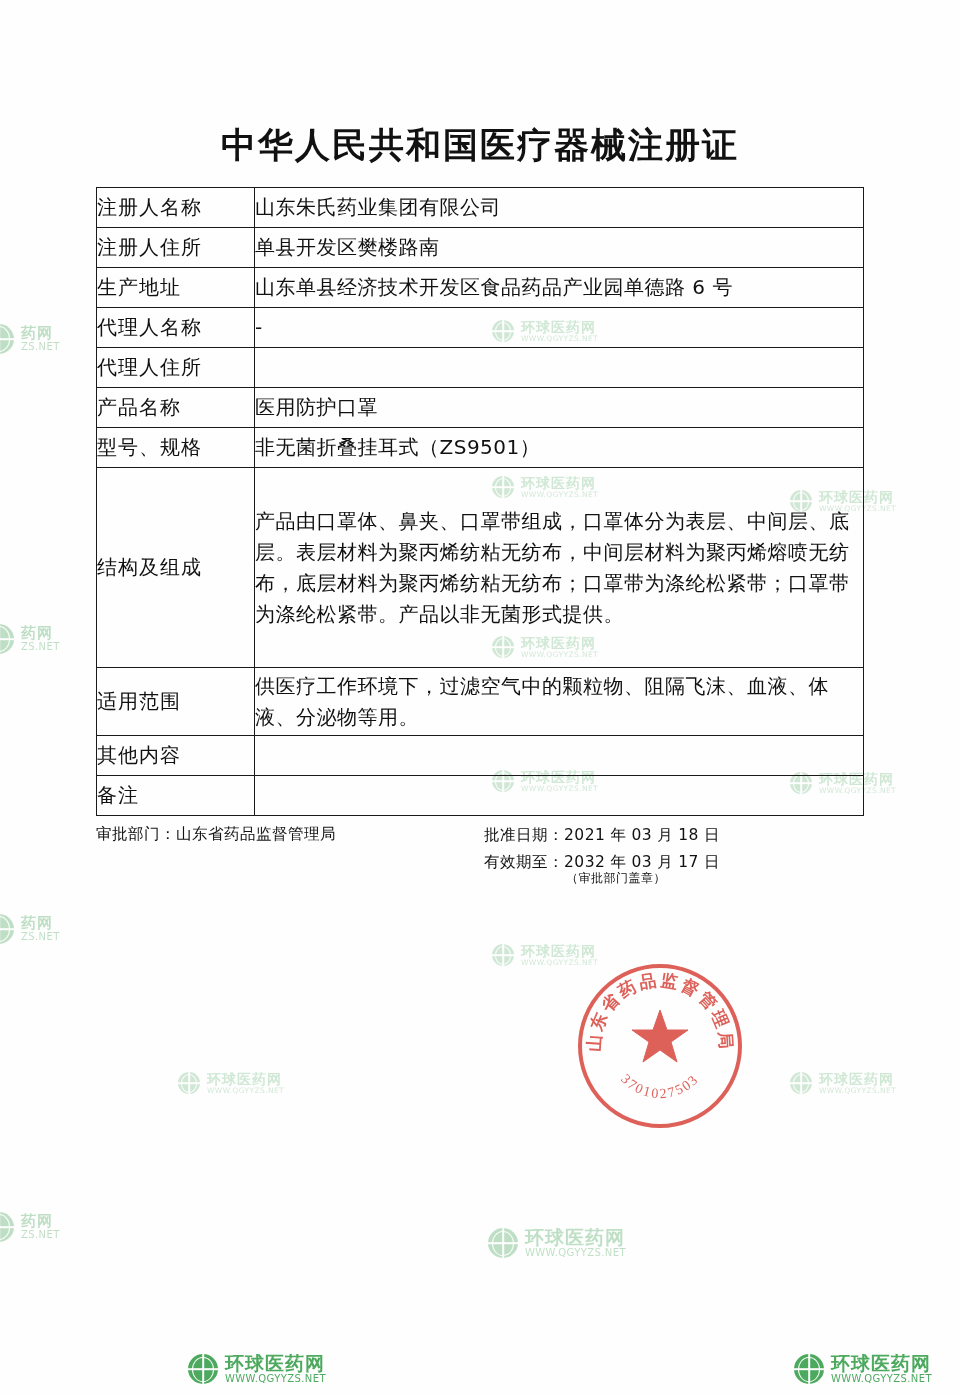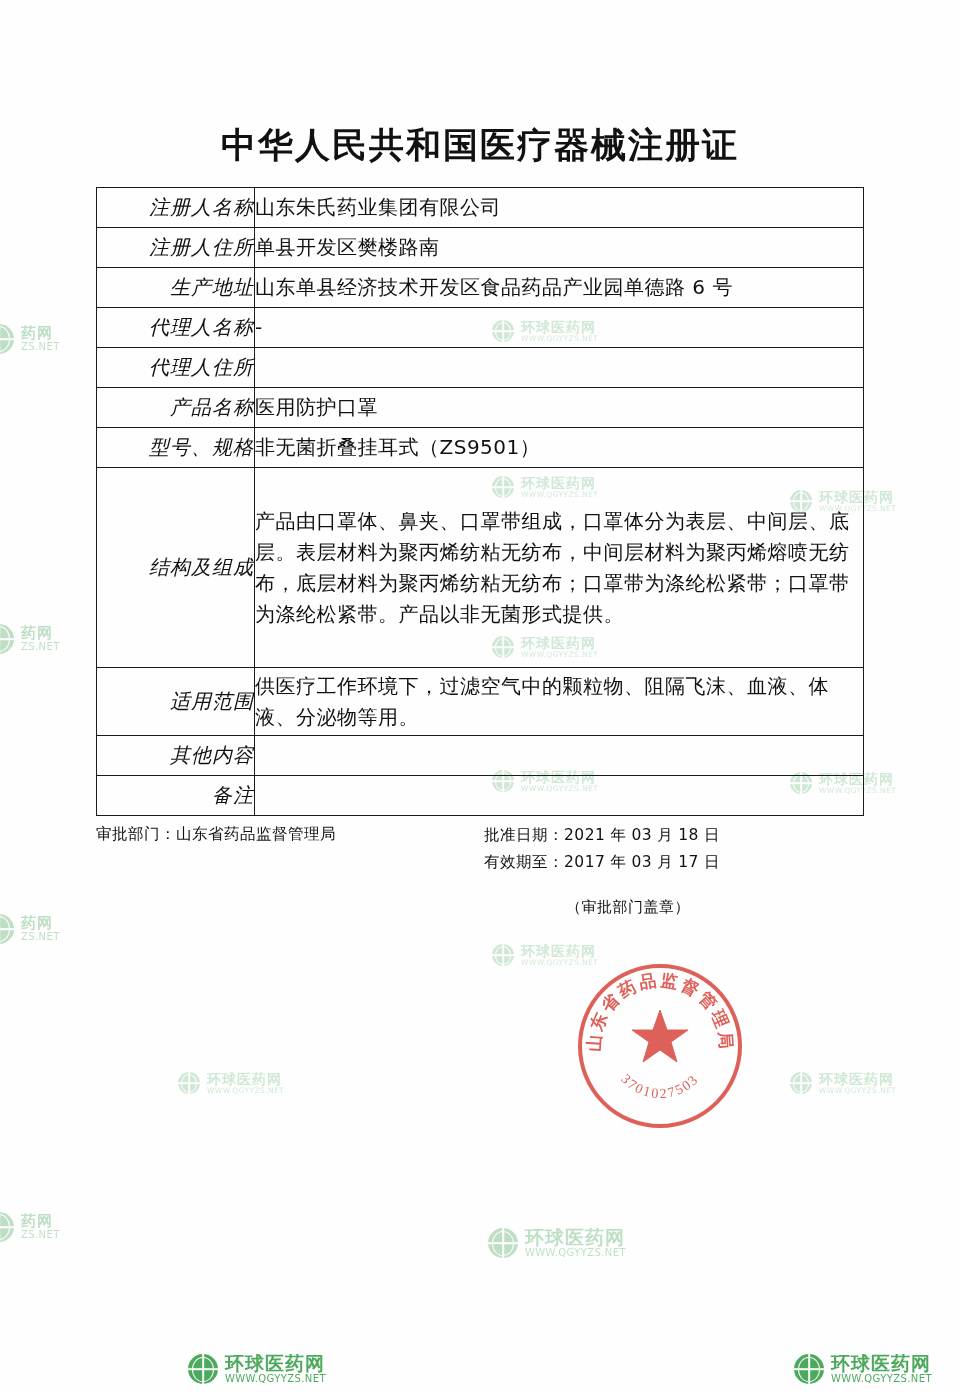--- a/index.html
+++ b/index.html
@@ -106,24 +106,23 @@
     table-layout: fixed;
   }
   table.cert td {
     border: 1px solid #1a1a1a;
     font-size: 20px;
     padding: 0;
     vertical-align: middle;
   }
   td.lab {
     width: 158px;
-    text-align: right;
+    text-align: left;
     letter-spacing: 1px;
     line-height: 1.25;
-    font-style: italic;
   }
   td.val {
     padding: 0 10px 0 14px;
     letter-spacing: 0.5px;
     line-height: 1.55;
   }
   tr.h td { height: 40px; }
   tr.tall td { height: 200px; }
   tr.mid td { height: 68px; }
 
@@ -141,22 +140,22 @@
     left: 388px;
     top: -2px;
     line-height: 1.75;
     font-size: 15.5px;
     letter-spacing: 0.5px;
   }
   .dates .sep { display: inline-block; width: 5px; }
   .seal-note {
     position: absolute;
     left: 470px;
-    top: 74px;
-    font-size: 15px;
+    top: 46px;
+    font-size: 12px;
     letter-spacing: 0.5px;
   }
 
   
   .seal {
     position: absolute;
     left: 574px;
     top: 960px;
     width: 172px;
     height: 172px;
@@ -377,21 +376,21 @@
   <div class="footer">
     <div class="dept">
       <span>审批部门：</span><span>山东省药品监督管理局</span>
     </div>
 
     <div class="dates">
       <div>
         <span>批准日期：</span><span>2021</span><span class="sep"></span><span>年</span><span class="sep"></span><span>03</span><span class="sep"></span><span>月</span><span class="sep"></span><span>18</span><span class="sep"></span><span>日</span>
       </div>
       <div>
-        <span>有效期至：</span><span>2017</span><span class="sep"></span><span>年</span><span class="sep"></span><span>03</span><span class="sep"></span><span>月</span><span class="sep"></span><span>17</span><span class="sep"></span><span>日</span>
+        <span>有效期至：</span><span>2032</span><span class="sep"></span><span>年</span><span class="sep"></span><span>03</span><span class="sep"></span><span>月</span><span class="sep"></span><span>17</span><span class="sep"></span><span>日</span>
       </div>
     </div>
 
     <div class="seal-note">（审批部门盖章）</div>
   </div>
 </div>
 
 <div class="seal">
   <svg width="172" height="172" viewBox="0 0 172 172" aria-hidden="true">
     <defs>

